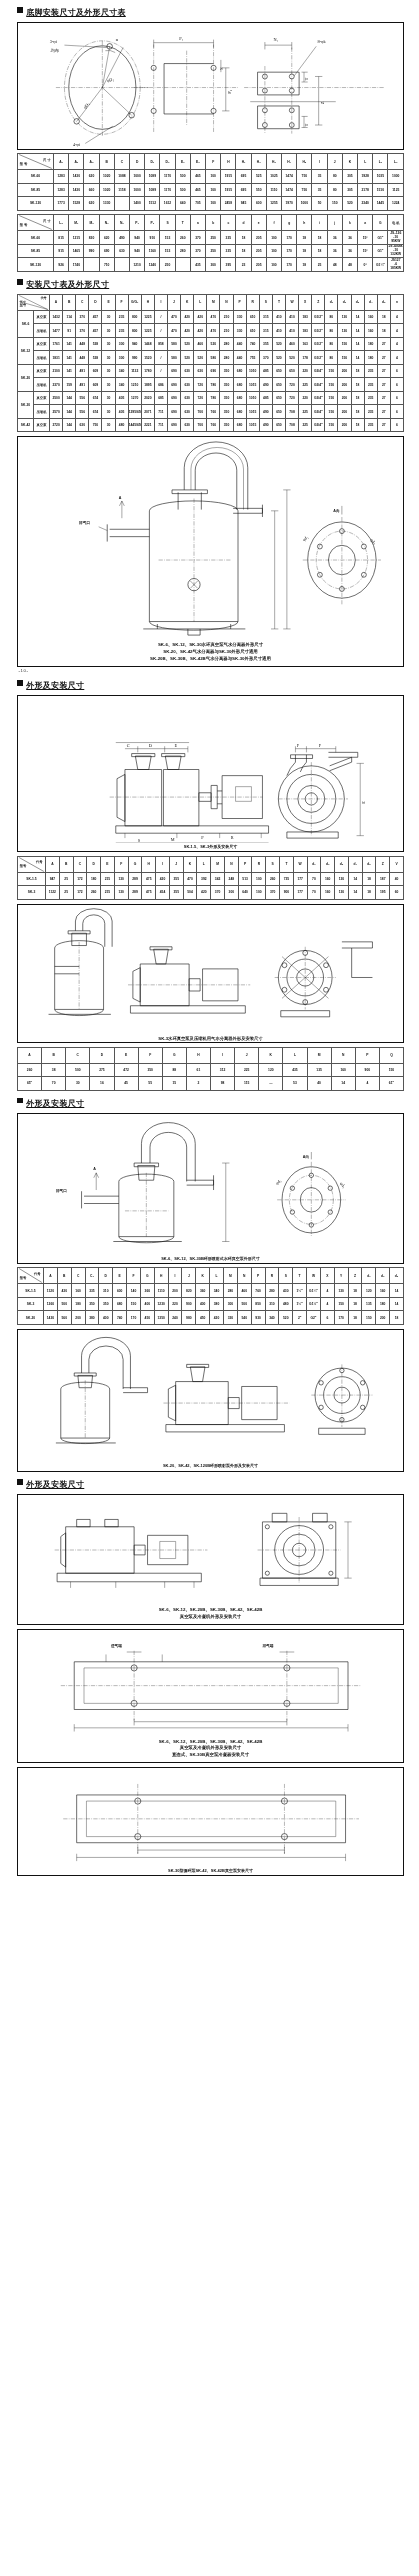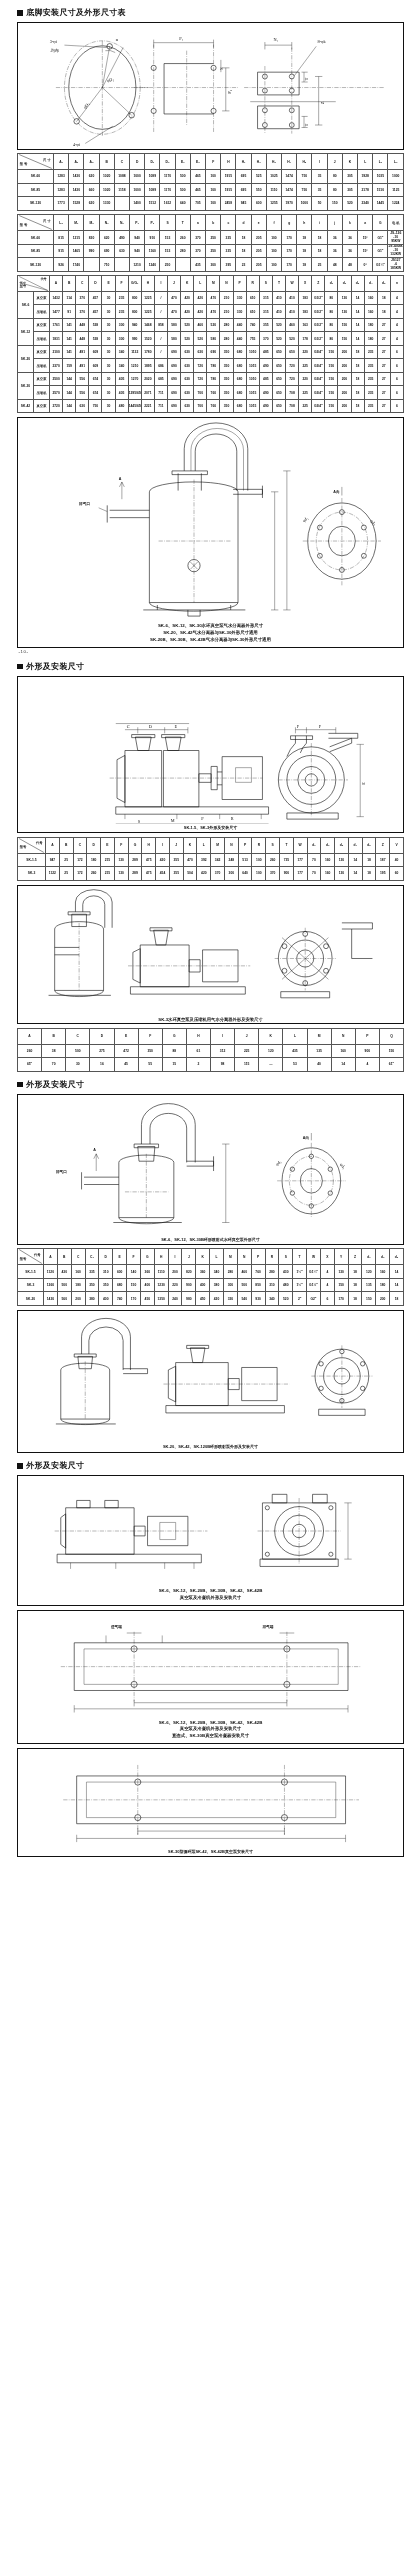--- a/index.html
+++ b/index.html
@@ -7,23 +7,23 @@
   body {
     width:420px;
     font-family:"Liberation Sans","DejaVu Sans",sans-serif;
     color:#111;
     -webkit-font-smoothing:none;
   }
   .page { width:420px; position:relative; padding:0 0 12.3px 0; }
 
   
   .sec-head {
-    display:flex; align-items:center; gap:3.7px;
+    display:flex; gap:3.7px;
     margin:7.4px 0 3.7px 17px;
-    font-size:8px; font-weight:bold; letter-spacing:0.3px;
+    font-size:8px; font-weight:bold; letter-spacing:0.3px;text-decoration:underline;
   }
   .sec-head .bullet {
     width:5.5px; height:5.5px; background:#111; display:inline-block; flex:0 0 auto;
   }
 
   
   .frame {
     margin:0 16px 0 17px;
     border:1px solid #111;
     background:#fff;
@@ -427,20 +427,24 @@
             <td>0°</td>
             <td>G1¼″</td>
             <td>
               <div class="multi">JS127<br>-6<br>185KW</div>
             </td>
           </tr>
         </tbody>
     </table>
   </div>
 
+  <div class="sec-head">
+    <span class="bullet"></span>
+    <span>安装尺寸表及外形尺寸</span>
+  </div>
 
   <div class="tbl-wrap">
     <table class="dim">
       <colgroup>
           <col style="width:16px">
           <col style="width:16px">
         </colgroup>
       <thead>
         <tr>
           <td class="corner" colspan="2">

